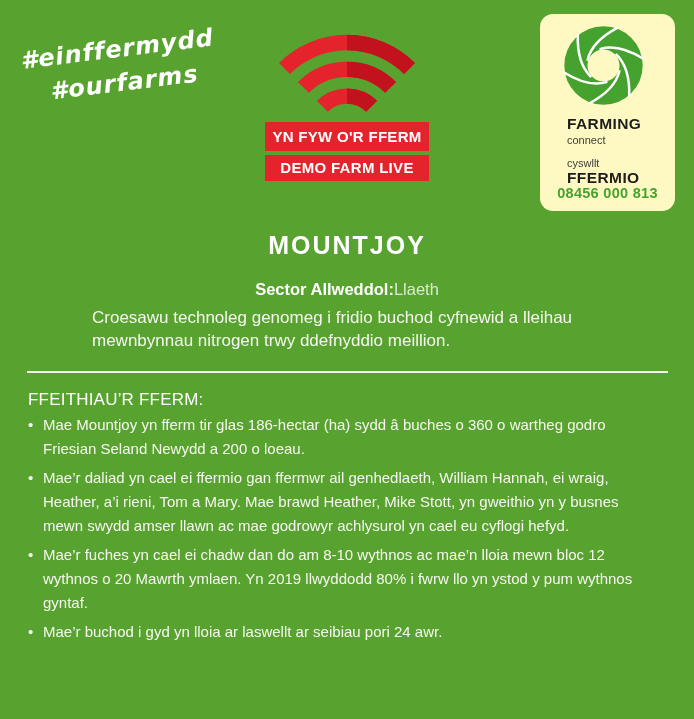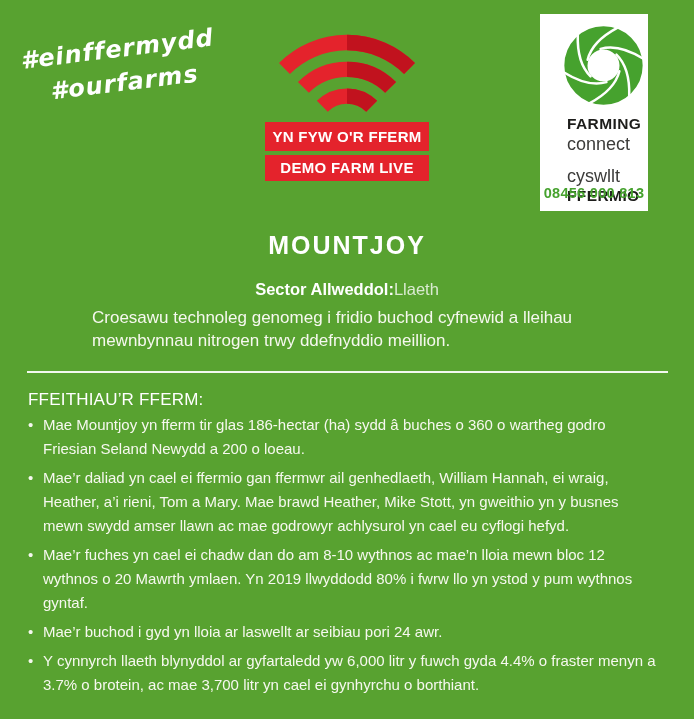--- a/index.html
+++ b/index.html
@@ -23,27 +23,27 @@
   .wifi .bright{stroke:var(--red)}
   .wifi .dark{stroke:var(--red-dark)}
 
   
   .banner{position:absolute;left:265px;width:164px;background:var(--red);color:#fff;
     font-weight:700;text-align:center;letter-spacing:.3px}
   .banner-1{top:122px;height:29px;line-height:29px;font-size:15px}
   .banner-2{top:155px;height:26px;line-height:26px;font-size:15px}
 
   
-  .brand-card{position:absolute;left:540px;top:14px;width:108px;height:197px;background:#ffffff;border-radius:0}
+  .brand-card{position:absolute;left:540px;top:14px;width:135px;height:197px;background:#fef9c3;border-radius:13px}
   .swirl{position:absolute;left:19px;top:7px;width:89px;height:89px}
   .swirl .ring{fill:none;stroke:var(--logo-green);stroke-width:26}
   .swirl .swoosh{fill:none;stroke:#fff;stroke-width:2.8;stroke-linecap:round}
   .brand-text{position:absolute;left:27px;top:101px;color:var(--ink)}
   .brand-big{font-size:15.5px;font-weight:700;letter-spacing:.4px}
-  .brand-small{font-size:18px;color:#3c3c3a;margin-top:1px}
+  .brand-small{font-size:11px;color:#3c3c3a;margin-top:1px}
   .brand-cy{margin-top:11px}
   .brand-phone{position:absolute;left:0;top:171px;width:100%;text-align:center;
     color:var(--logo-green);font-weight:700;font-size:14.5px;letter-spacing:.3px}
 
   
   .farm-title{position:absolute;left:0;top:231px;width:100%;text-align:center;color:#fff;
     font-size:25px;font-weight:700;letter-spacing:2px}
   .sector{position:absolute;left:0;top:280px;width:100%;display:flex;justify-content:center;
     font-size:16.5px;color:#fff}
   .sector .lbl{font-weight:700}
@@ -129,16 +129,15 @@
   <p class="summary">Croesawu technoleg genomeg i fridio buchod cyfnewid a lleihau mewnbynnau nitrogen trwy ddefnyddio meillion.</p>
 
   <div class="divider"></div>
 
   <h2 class="facts-heading">FFEITHIAU’R FFERM:</h2>
   <ul class="facts-list">
     <li>Mae Mountjoy yn fferm tir glas 186-hectar (ha) sydd â buches o 360 o wartheg godro Friesian Seland Newydd a 200 o loeau.</li>
     <li>Mae’r daliad yn cael ei ffermio gan ffermwr ail genhedlaeth, William Hannah, ei wraig, Heather, a’i rieni, Tom a Mary. Mae brawd Heather, Mike Stott, yn gweithio yn y busnes mewn swydd amser llawn ac mae godrowyr achlysurol yn cael eu cyflogi hefyd.</li>
     <li>Mae’r fuches yn cael ei chadw dan do am 8-10 wythnos ac mae’n lloia mewn bloc 12 wythnos o 20 Mawrth ymlaen. Yn 2019 llwyddodd 80% i fwrw llo yn ystod y pum wythnos gyntaf.</li>
     <li>Mae’r buchod i gyd yn lloia ar laswellt ar seibiau pori 24 awr.</li>
-    <li>Y cynnyrch llaeth blynyddol ar gyfartaledd yw 6,000 litr y fuwch gyda 4.4% o fraster menyn a 3.7% o brotein, ac mae 3,700 litr yn cael ei gynhyrchu o borthiant.</li>
   </ul>
 
 </div>
 
 </body></html>

